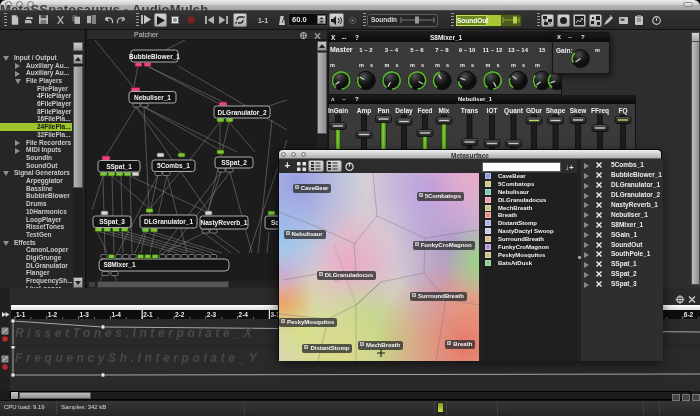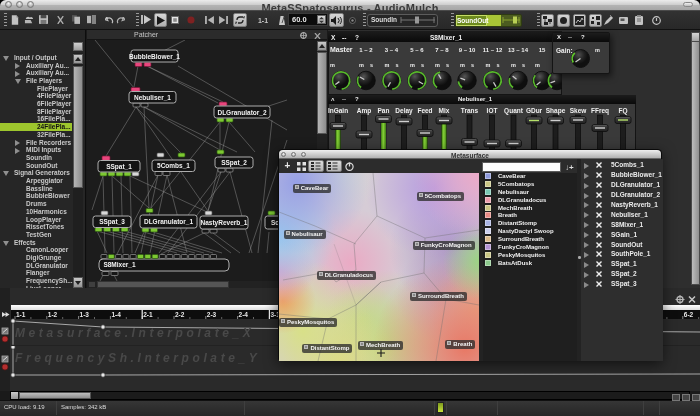--- a/index.html
+++ b/index.html
@@ -7,22 +7,22 @@
   font-family:"Liberation Sans", sans-serif; }
 #app { position:relative; width:700px; height:416px; }
 .abs { position:absolute; }
 
 #titlebar { left:0; top:0; width:700px; height:11px; border-radius:6px 6px 0 0;
   background:linear-gradient(#ececec,#cfcfcf 45%,#b3b3b3 55%,#a6a6a6);
   border-bottom:1px solid #4a4a4a; }
 .tdot { position:absolute; top:1px; width:7px; height:7px; border-radius:50%;
   background:radial-gradient(circle at 50% 30%,#f2f2f2,#b9b9b9 60%,#8a8a8a);
   border:1px solid #777; }
-#wtitle { position:absolute; left:0; right:0; top:1.5px; text-align:center;
-  font-size:11px; font-weight:bold; color:#3b3b3b; letter-spacing:0.2px;}
+#wtitle { position:absolute; left:0; right:0; top:1.5px; 
+  font-size:13px; font-weight:bold; color:#3b3b3b; letter-spacing:0.2px;}
 #lozenge { position:absolute; left:683px; top:2px; width:10px; height:5px;
   border:1px solid #888; border-radius:3px;
   background:linear-gradient(#f0f0f0,#bbb); }
 
 #toolbar { left:0; top:11px; width:700px; height:19px; background:linear-gradient(#323232,#282828);
   border-bottom:1px solid #111; }
 .ticon { position:absolute; top:11px; height:19px; display:flex; align-items:center; justify-content:center; color:#c6c6c6; }
 .tbtn { position:absolute; background:linear-gradient(#d6d6d6,#b0b0b0); border:1px solid #7d7d7d;
   border-radius:2px; display:flex; align-items:center; justify-content:center; color:#1a1a1a; }
 .handle { position:absolute; top:13px; width:3px; height:14px;
@@ -767,21 +767,21 @@
       <rect x="2" y="40" width="6" height="6" fill="#777" stroke="#aaa" stroke-width="0.8"></rect>
       <path d="M3 44.5l4-3.5" stroke="#ddd" stroke-width="1"></path>
       <rect x="2" y="68" width="6" height="6" fill="#777" stroke="#aaa" stroke-width="0.8"></rect>
       <path d="M3 72.5l4-3.5" stroke="#ddd" stroke-width="1"></path>
       <circle cx="5" cy="51" r="3" fill="#b32f2f" stroke="#5a1212" stroke-width="0.7"></circle>
       <circle cx="5" cy="79" r="3" fill="#b32f2f" stroke="#5a1212" stroke-width="0.7"></circle>
       <circle cx="680" cy="11.5" r="3" fill="none" stroke="#b5b5b5" stroke-width="1.3"></circle>
       <path d="M680 7v9M675.5 11.5h9" stroke="#b5b5b5" stroke-width="1"></path>
       <path d="M689 8.5l6 6M695 8.5l-6 6" stroke="#c5c5c5" stroke-width="1.5"></path>
     </svg>
-  <div class="ghost" style="left:15px;top:326px;">Metasurface.Interpolate_X</div>
+  <div class="ghost" style="left:15px;top:326px;">RissetTones.Interpolate_X</div>
   <div class="ghost" style="left:15px;top:351px;">FrequencySh.Interpolate_Y</div>
   <div class="abs" style="left:10px;top:391px;width:680px;height:9px;background:#1b1b1b;border:1px solid #000;"></div>
   <div class="abs" style="left:11px;top:392px;width:7px;height:7px;background:linear-gradient(#c9c9c9,#939393);"></div>
   <div class="abs" style="left:19px;top:392px;width:72px;height:7px;background:linear-gradient(#bdbdbd,#8f8f8f);border:1px solid #555;"></div>
   <div class="abs" style="left:672px;top:394px;width:8px;height:7px;background:#444;border:1px solid #777;"></div>
   <div class="abs" style="left:682px;top:394px;width:8px;height:7px;background:#444;border:1px solid #777;"></div>
   <div class="abs" style="left:692px;top:394px;width:8px;height:7px;background:#444;border:1px solid #777;"></div>
   <div class="abs" style="left:4px;top:404px;color:#dcdcdc;font-size:6px;">CPU load: 9.19</div>
   <div class="abs" style="left:61px;top:404px;color:#dcdcdc;font-size:6px;">Samples: 342 kB</div>
   <div class="abs" style="left:56px;top:401px;width:1px;height:14px;background:#151515;border-right:1px solid #3f3f3f;"></div>

